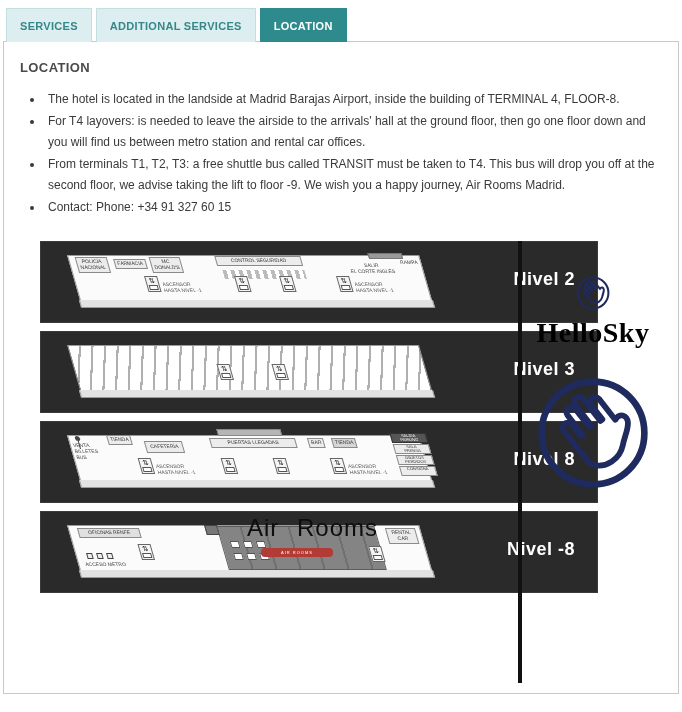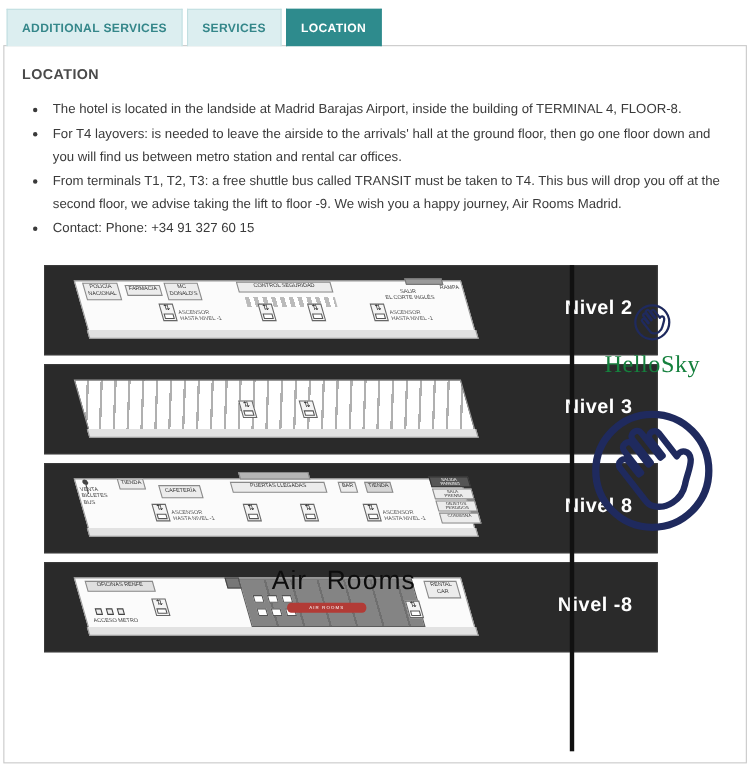--- a/index.html
+++ b/index.html
@@ -77,29 +77,29 @@
   .airtag { position:absolute; left:220px; top:36px; width:72px; height:9px; background:#b23b36; border-radius:4px;
             color:#fff; font-size:4px; line-height:9px; text-align:center; letter-spacing:1px; z-index:3; }
   .track { position:absolute; height:12px; border:1px solid #777;
            background:repeating-linear-gradient(115deg,#fff 0 7px,#777 7px 9px); }
   .tlabel { position:absolute; left:50%; transform:translateX(-50%); font-size:5px; line-height:1.2;
             background:#fff; border:1px solid #aaa; padding:0 4px; white-space:nowrap; color:#333; z-index:2; }
   .vline { position:absolute; left:498px; top:0; width:4px; height:442px; background:#111; }
   
   .brandcol { position:absolute; left:504px; right:0; top:0; height:442px; }
   .hellosky { margin:34px auto 0; width:136px; text-align:center; }
-  .hellosky-name { font-family:"Liberation Serif", serif; font-weight:normal; color:#15803d; font-size:22px; letter-spacing:.5px; margin-top:2px; }
+  .hellosky-name { font-family:"Liberation Serif", serif; font-weight:bold; color:#000000; font-size:28px; letter-spacing:.5px; margin-top:2px; }
   .bighand { margin:26px auto 0; width:116px; height:116px; }
 </style>
 </head>
 <body>
 
 <div class="tabbar">
+  <div class="tab">SERVICES</div>
   <div class="tab">ADDITIONAL SERVICES</div>
-  <div class="tab">SERVICES</div>
   <div class="tab active">LOCATION</div>
 </div>
 
 <div class="card">
   <div class="heading">LOCATION</div>
   <ul class="bullets">
     <li>The hotel is located in the landside at Madrid Barajas Airport, inside the building of TERMINAL 4, FLOOR-8.</li>
     <li>For T4 layovers: is needed to leave the airside to the arrivals' hall at the ground floor, then go one floor down and you will find us between metro station and rental car offices.</li>
     <li>From terminals T1, T2, T3: a free shuttle bus called TRANSIT must be taken to T4. This bus will drop you off at the second floor, we advise taking the lift to floor -9. We wish you a happy journey, Air Rooms Madrid.</li>
     <li>Contact: Phone: +34 91 327 60 15</li>

